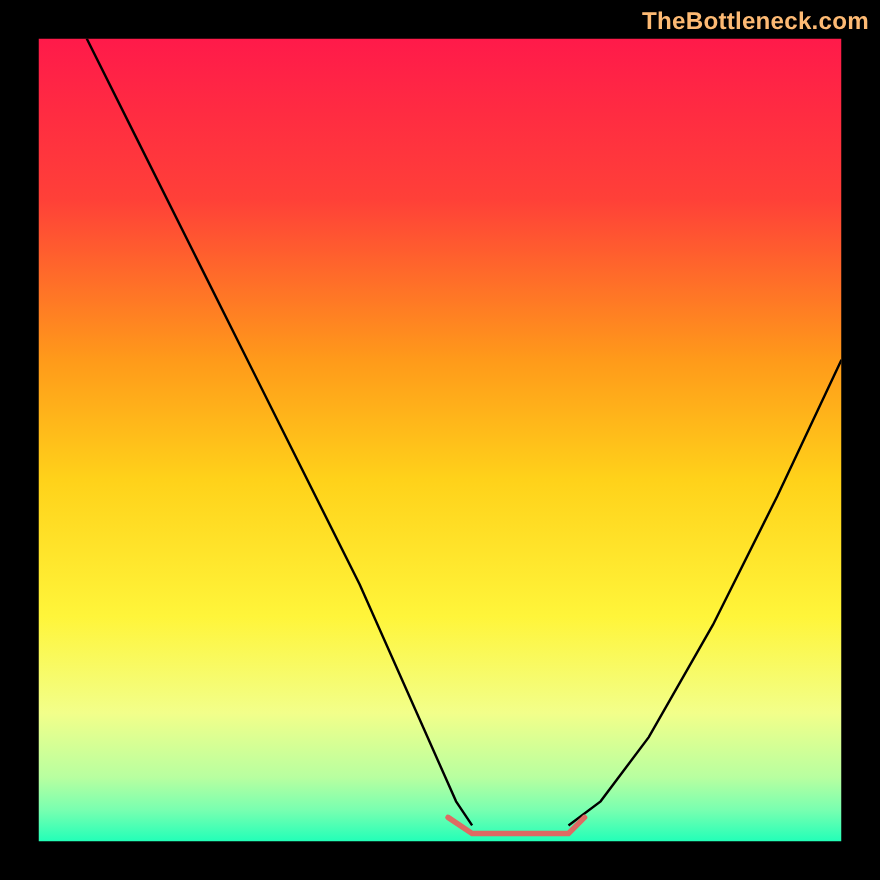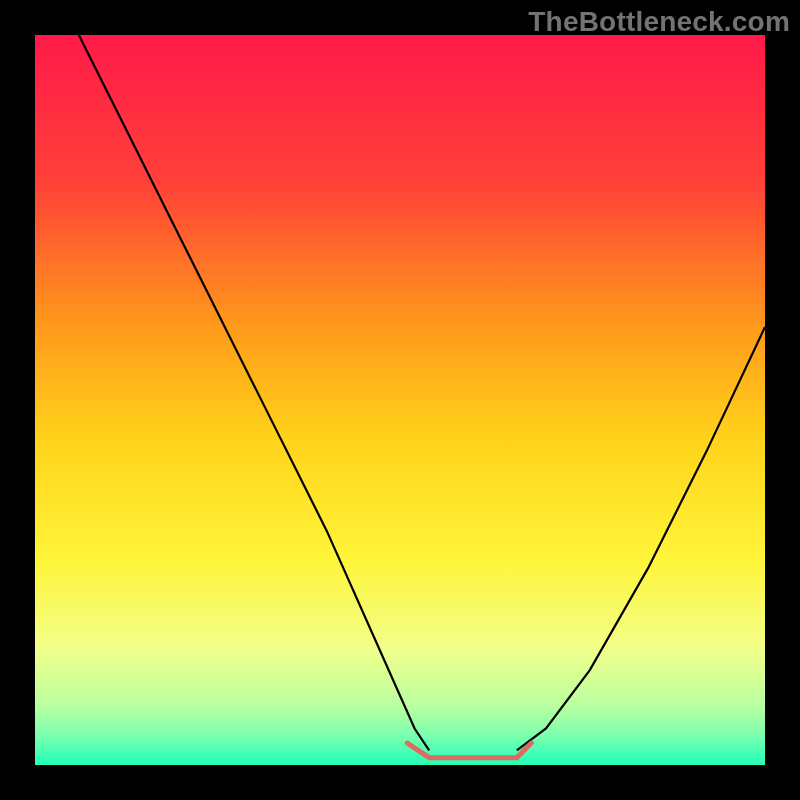--- a/index.html
+++ b/index.html
@@ -9,23 +9,23 @@
     height: 800px;
     background: #000;
     position: relative;
     overflow: hidden;
   }
   .watermark {
     position: absolute;
     top: 6px;
     right: 10px;
     font-family: Arial, Helvetica, sans-serif;
-    font-size: 28px;
+    font-size: 22px;
     font-weight: bold;
-    color: #737373;
+    color: #fdba74;
     z-index: 10;
     letter-spacing: 0.2px;
   }
   .plot-wrap {
     position: absolute;
     left: 35px;
     top: 35px;
     width: 730px;
     height: 730px;
     background: #000;

